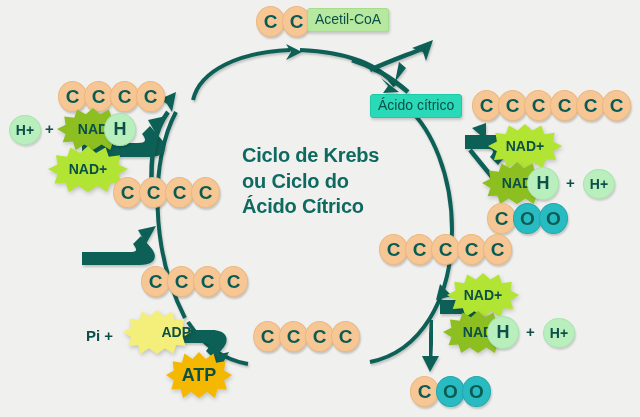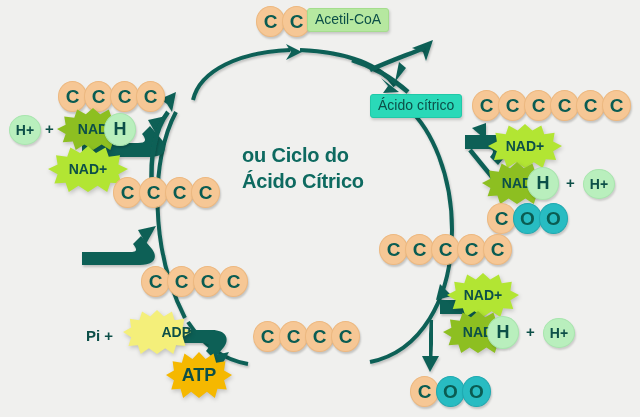--- a/index.html
+++ b/index.html
@@ -188,20 +188,21 @@
   <div class="atoms" style="left:472px;top:90px;">
     <div class="atom c">C</div>
     <div class="atom c">C</div>
     <div class="atom c">C</div>
     <div class="atom c">C</div>
     <div class="atom c">C</div>
     <div class="atom c">C</div>
   </div>
 
   <div id="title" style="left:242px;top:143px;">
+    <div>Ciclo de Krebs</div>
     <div>ou Ciclo do</div>
     <div>Ácido Cítrico</div>
   </div>
 
   <div class="pill" style="left:9px;top:115px;width:30px;height:28px;font-size:14px;">H+</div>
   <div class="plus" style="left:45px;top:120px;">+</div>
 
   <div class="burst" style="left:57px;top:108px;width:72px;height:42px;font-size:14px;">
     <svg class="shape" viewBox="0 0 100 60" preserveAspectRatio="none">
       <polygon fill="#8dbf21" points="50,0 60,9 72,2 76,14 90,12 88,24 100,30 88,37 92,49 78,48 74,60 62,52 50,60 38,52 26,60 22,48 8,49 12,37 0,30 12,24 10,12 24,14 28,2 40,9"></polygon>

